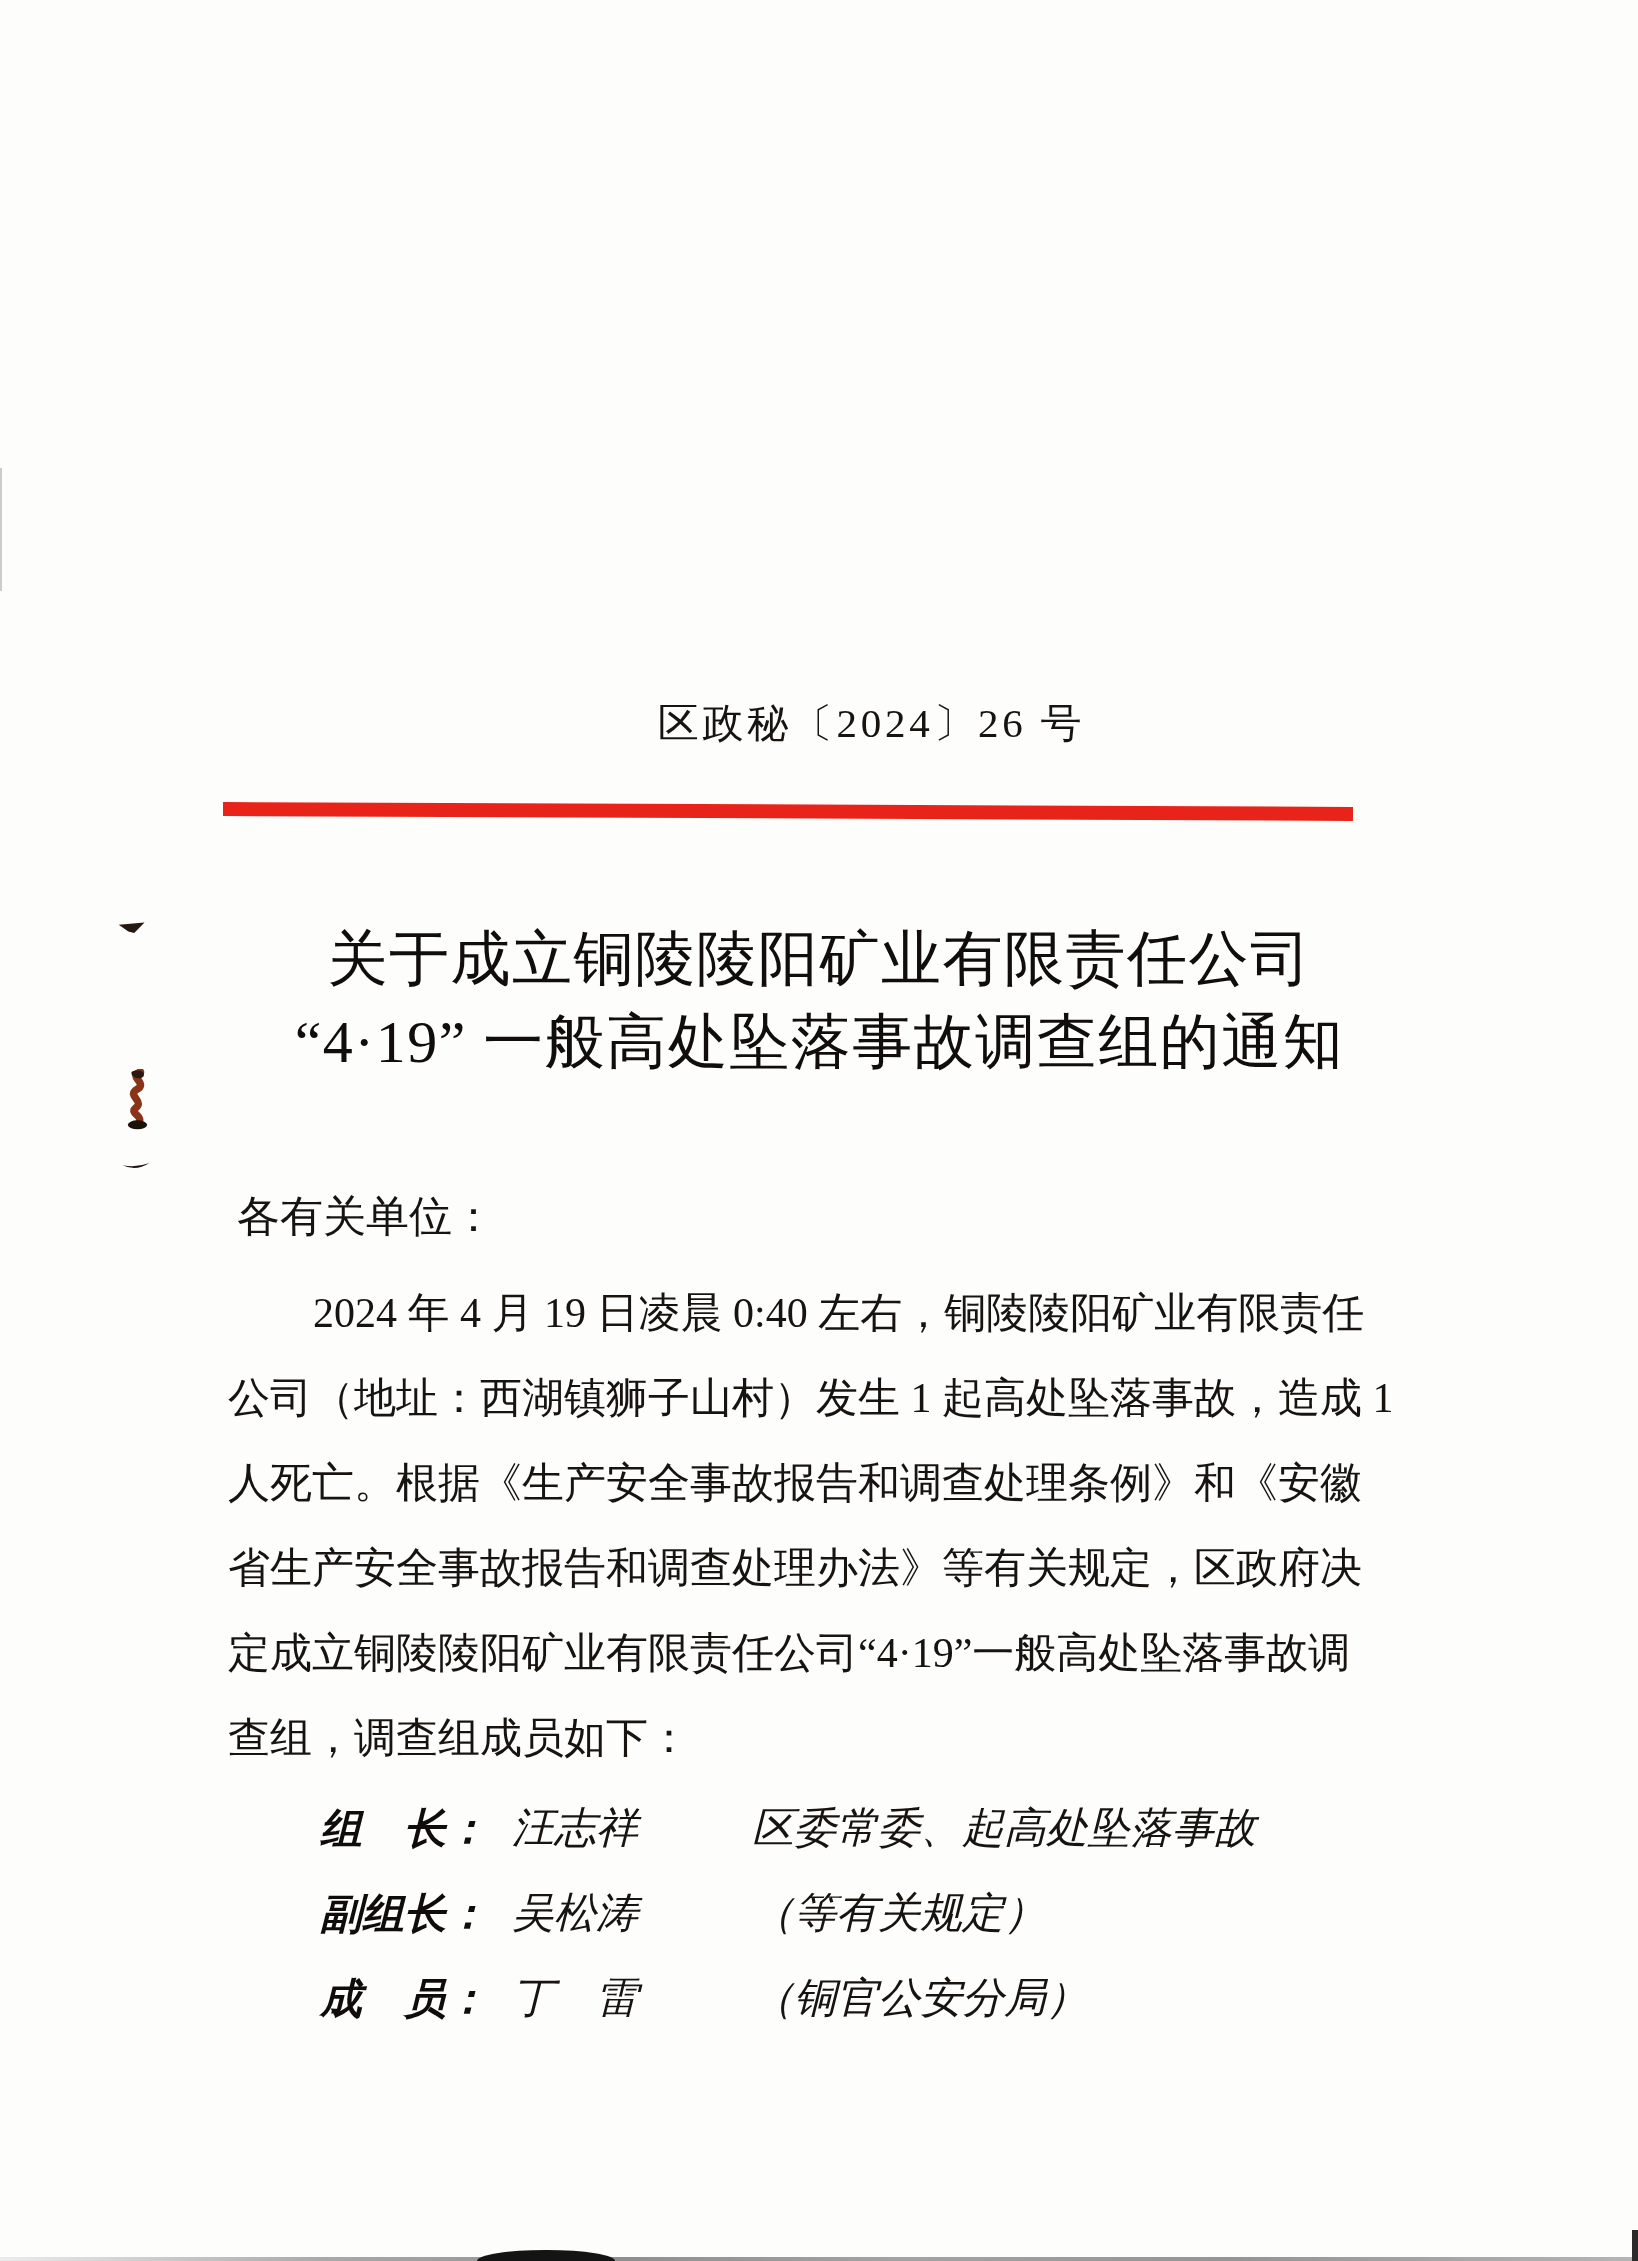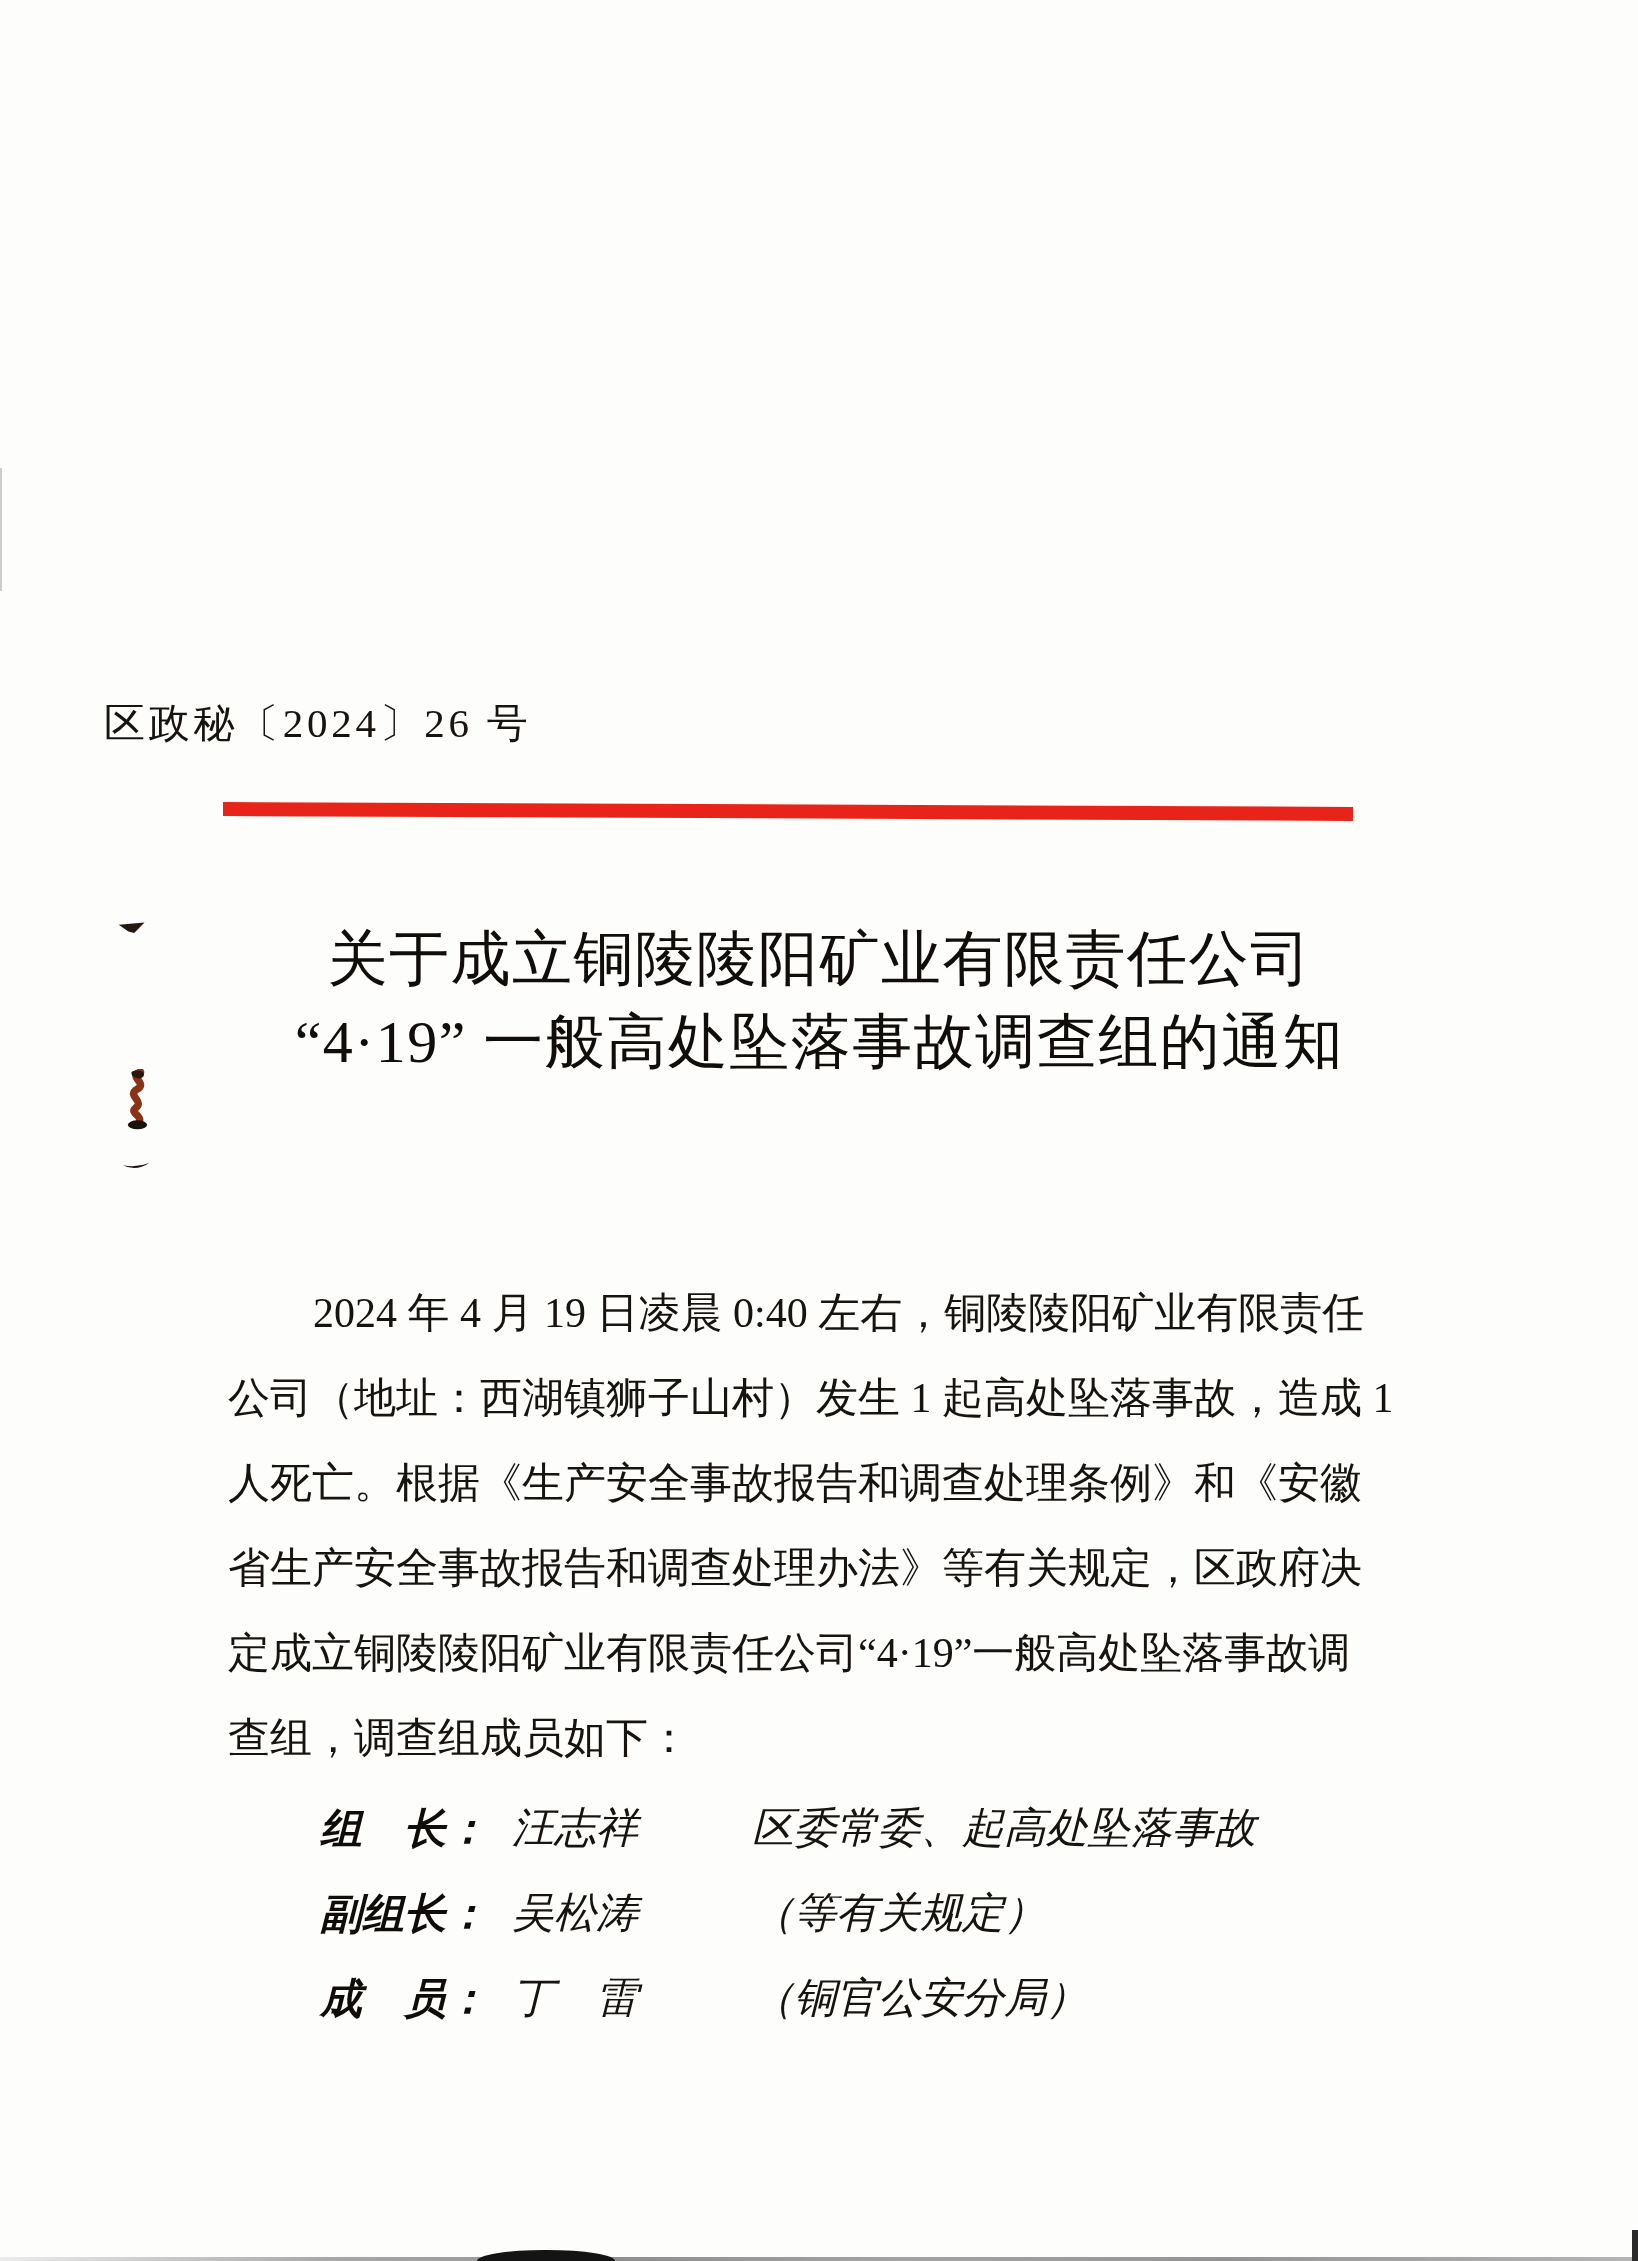--- a/index.html
+++ b/index.html
@@ -10,21 +10,21 @@
     height: 2261px;
     background: #fdfdfc;
     overflow: hidden;
     font-family: "Liberation Serif", "DejaVu Serif", serif;
     color: #17130f;
   }
   .doc-number {
     position: absolute;
     top: 696px; left: 0; width: 100%;
     padding-left: 104px;
-    text-align: left;
+    text-align: center;
     font-size: 41px;
     letter-spacing: 3.7px;
     white-space: nowrap;
   }
   .red-line {
     position: absolute;
     top: 802px; left: 223px;
     width: 1130px; height: 14px;
     background: #e8231a;
     transform: rotate(0.25deg);
@@ -106,20 +106,21 @@
 
   <div class="doc-number">区政秘〔2024〕26 号</div>
 
   <div class="red-line"></div>
 
   <h1 class="doc-title">
     <span>关于成立铜陵陵阳矿业有限责任公司</span><br>
     <span>“4·19” 一般高处坠落事故调查组的通知</span>
   </h1>
 
+  <div class="salutation">各有关单位：</div>
 
   <div class="paragraph">
     <div class="line indent">2024 年 4 月 19 日凌晨 0:40 左右，铜陵陵阳矿业有限责任</div>
     <div class="line">公司（地址：西湖镇狮子山村）发生 1 起高处坠落事故，造成 1</div>
     <div class="line">人死亡。根据《生产安全事故报告和调查处理条例》和《安徽</div>
     <div class="line">省生产安全事故报告和调查处理办法》等有关规定，区政府决</div>
     <div class="line">定成立铜陵陵阳矿业有限责任公司“4·19”一般高处坠落事故调</div>
     <div class="line">查组，调查组成员如下：</div>
   </div>
 

